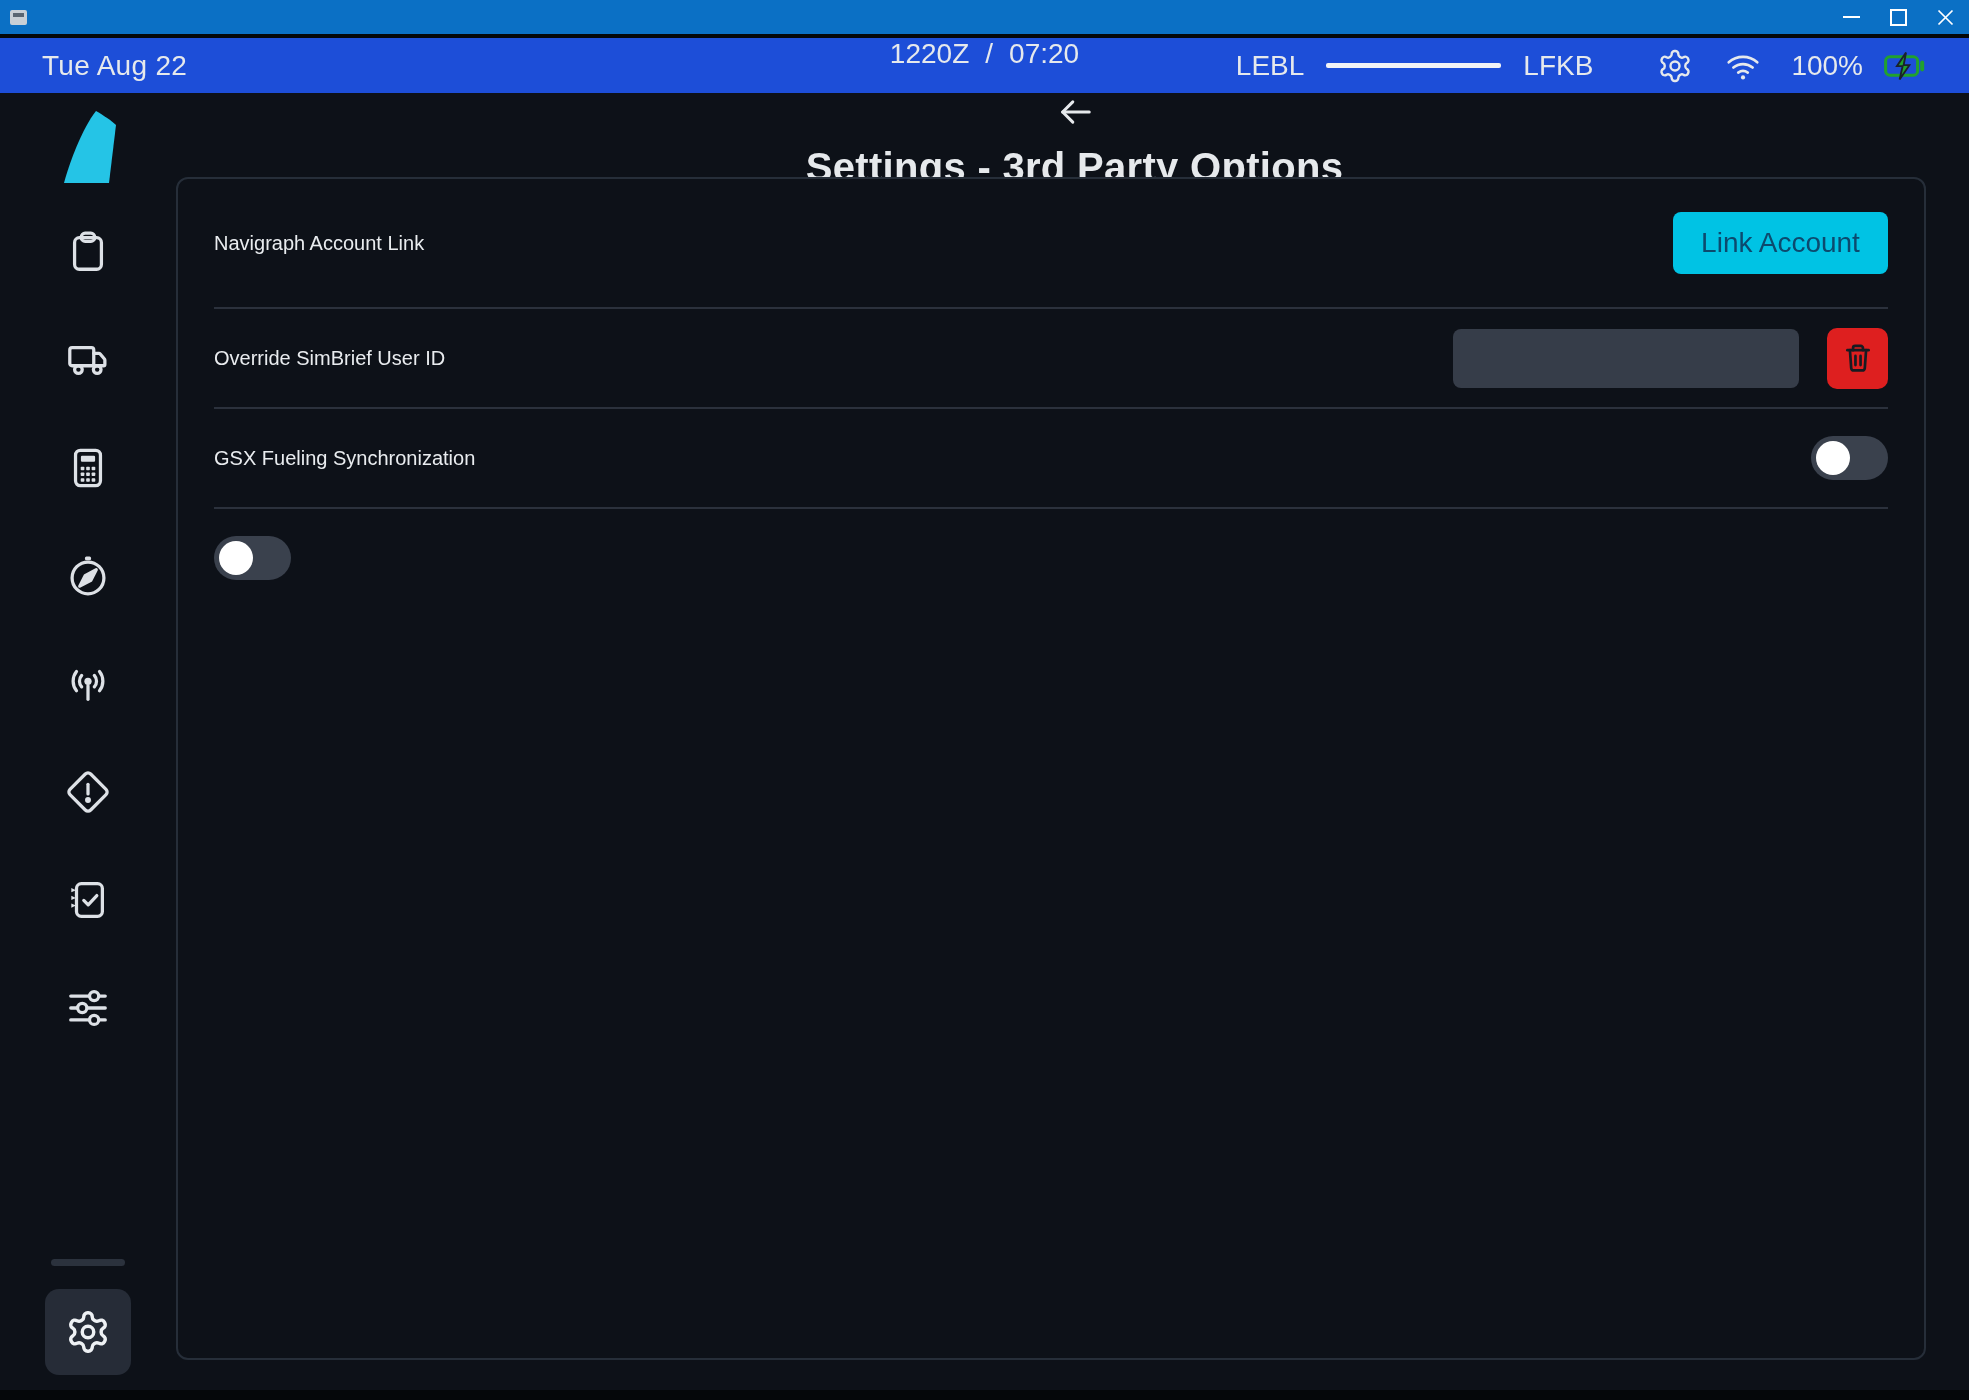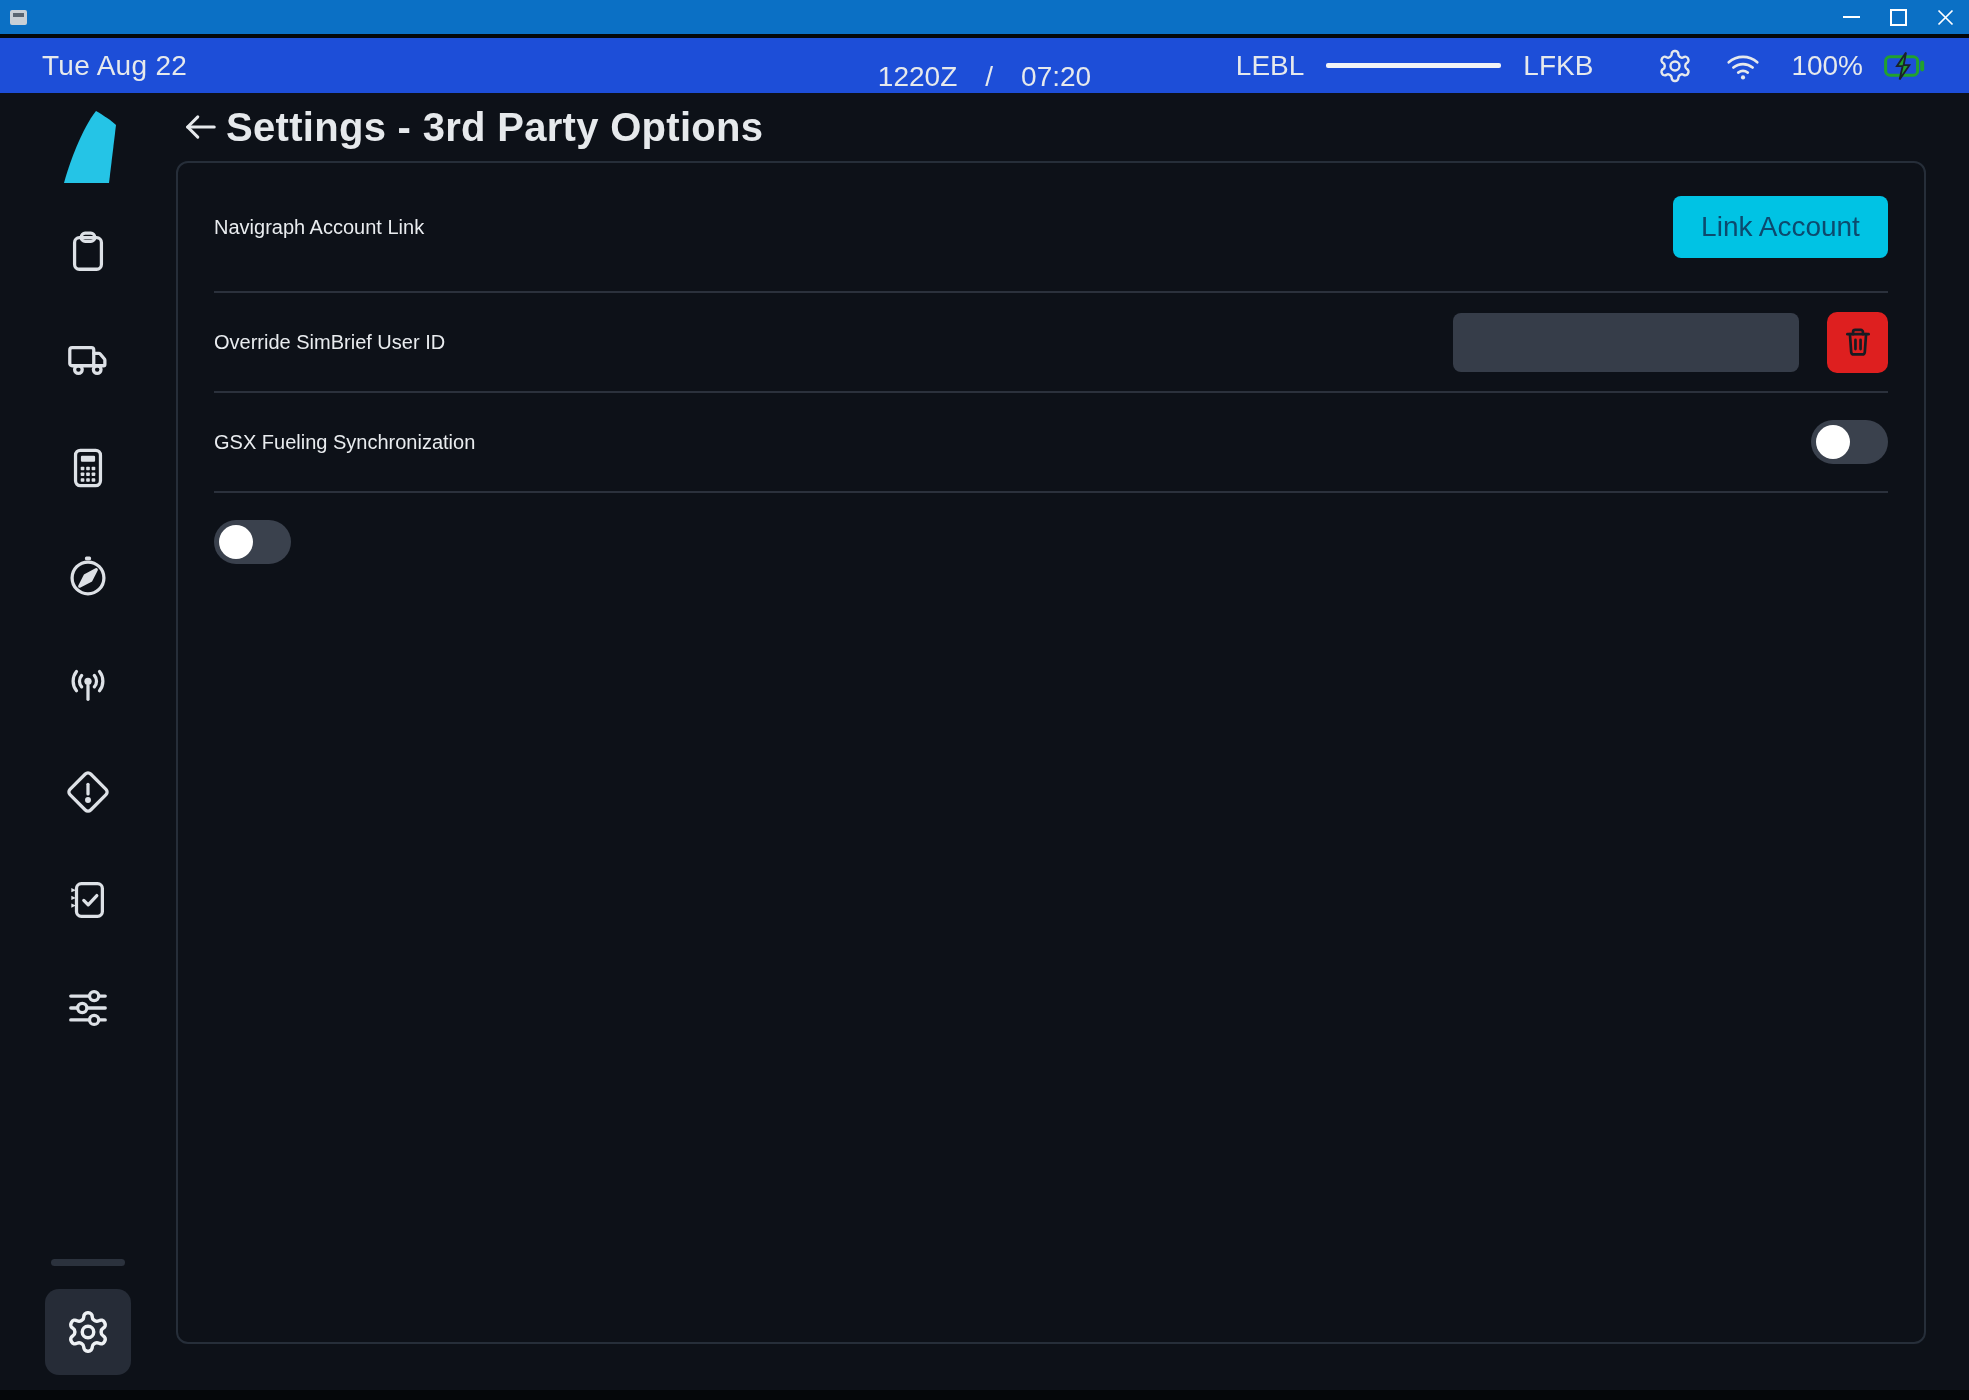--- a/index.html
+++ b/index.html
@@ -14,42 +14,42 @@
   .app-icon{width:17px;height:15px;border-radius:2px;background:#c9cfd6;position:relative;}
   .app-icon::after{content:"";position:absolute;left:3px;top:3px;right:3px;height:4px;background:#5a6572;}
   .win-controls{margin-left:auto;display:flex;height:100%;}
   .win-btn{width:47px;height:100%;display:flex;align-items:center;justify-content:center;cursor:default;}
   .glyph-min{width:17px;height:2px;background:#fff;}
   .glyph-max{width:13px;height:13px;border:2px solid #fff;}
   .titlebar-gap{height:4px;background:#05070a;}
   
   .statusbar{height:55px;background:#1d4ed8;display:flex;align-items:center;font-size:28px;position:relative;padding:0 42px;}
   .sb-date{letter-spacing:.3px;}
-  .sb-center{position:absolute;left:50%;top:0;height:100%;transform:translateX(-50%);display:flex;align-items:flex-end;gap:28px;}
+  .sb-center{position:absolute;left:50%;top:0;height:100%;transform:translateX(-50%);display:flex;align-items:flex-start;gap:16px;}
   .sb-right{margin-left:auto;display:flex;align-items:center;}
   .sb-line{width:175px;height:5px;background:#f2f4f6;border-radius:2px;margin:0 22px;}
   .sb-ico{display:flex;align-items:center;}
   .sb-gear{margin-left:64px;}
   .sb-wifi{margin-left:32px;}
   .sb-batt-label{margin-left:30px;}
   .sb-batt{margin-left:20px;}
   
   .app{display:flex;height:1296px;}
   .footer-strip{height:10px;background:#05070a;position:absolute;left:0;right:0;bottom:0;}
   
   .sidebar{width:176px;display:flex;flex-direction:column;align-items:center;flex-shrink:0;}
   .logo{margin-top:16px;width:64px;height:76px;}
   .nav{margin-top:43px;display:flex;flex-direction:column;gap:60px;align-items:center;}
   .nav-item{width:48px;height:48px;display:flex;align-items:center;justify-content:center;color:#dde1e6;cursor:pointer;}
   .side-bottom{margin-top:auto;display:flex;flex-direction:column;align-items:center;margin-bottom:14px;}
   .side-divider{width:74px;height:7px;border-radius:4px;background:#2b323d;margin-bottom:23px;}
   .settings-btn{width:86px;height:86px;border-radius:14px;background:#262c37;display:flex;align-items:center;justify-content:center;color:#eef1f4;cursor:pointer;}
   
   .main{flex:1;display:flex;flex-direction:column;}
-  .page-header{height:68px;display:flex;align-items:center;gap:6px;padding-left:4px;}
+  .page-header{height:84px;display:flex;align-items:center;gap:14px;padding-left:4px;flex-direction:column;}
   .back-btn{width:40px;height:40px;display:flex;align-items:center;justify-content:center;color:#e6e9ec;cursor:pointer;}
   .page-title{font-size:40px;font-weight:600;letter-spacing:.3px;margin:0;}
   .panel{width:1750px;height:1183px;box-sizing:border-box;border:2px solid #262e39;border-radius:12px;padding:0 36px;background:#0d1118;}
   .row{display:flex;align-items:center;justify-content:space-between;border-bottom:2px solid #2b313c;}
   .row.first{height:128px;}
   .row.std{height:98px;}
   .row.last{border-bottom:none;}
   .row-label{font-size:20px;color:#e9ecef;}
   .link-btn{height:62px;width:215px;border:none;border-radius:8px;background:#00c3e4;color:#0c4a6e;font-size:28px;font-weight:500;font-family:"Liberation Sans",sans-serif;cursor:pointer;}
   .input-group{display:flex;align-items:center;}

